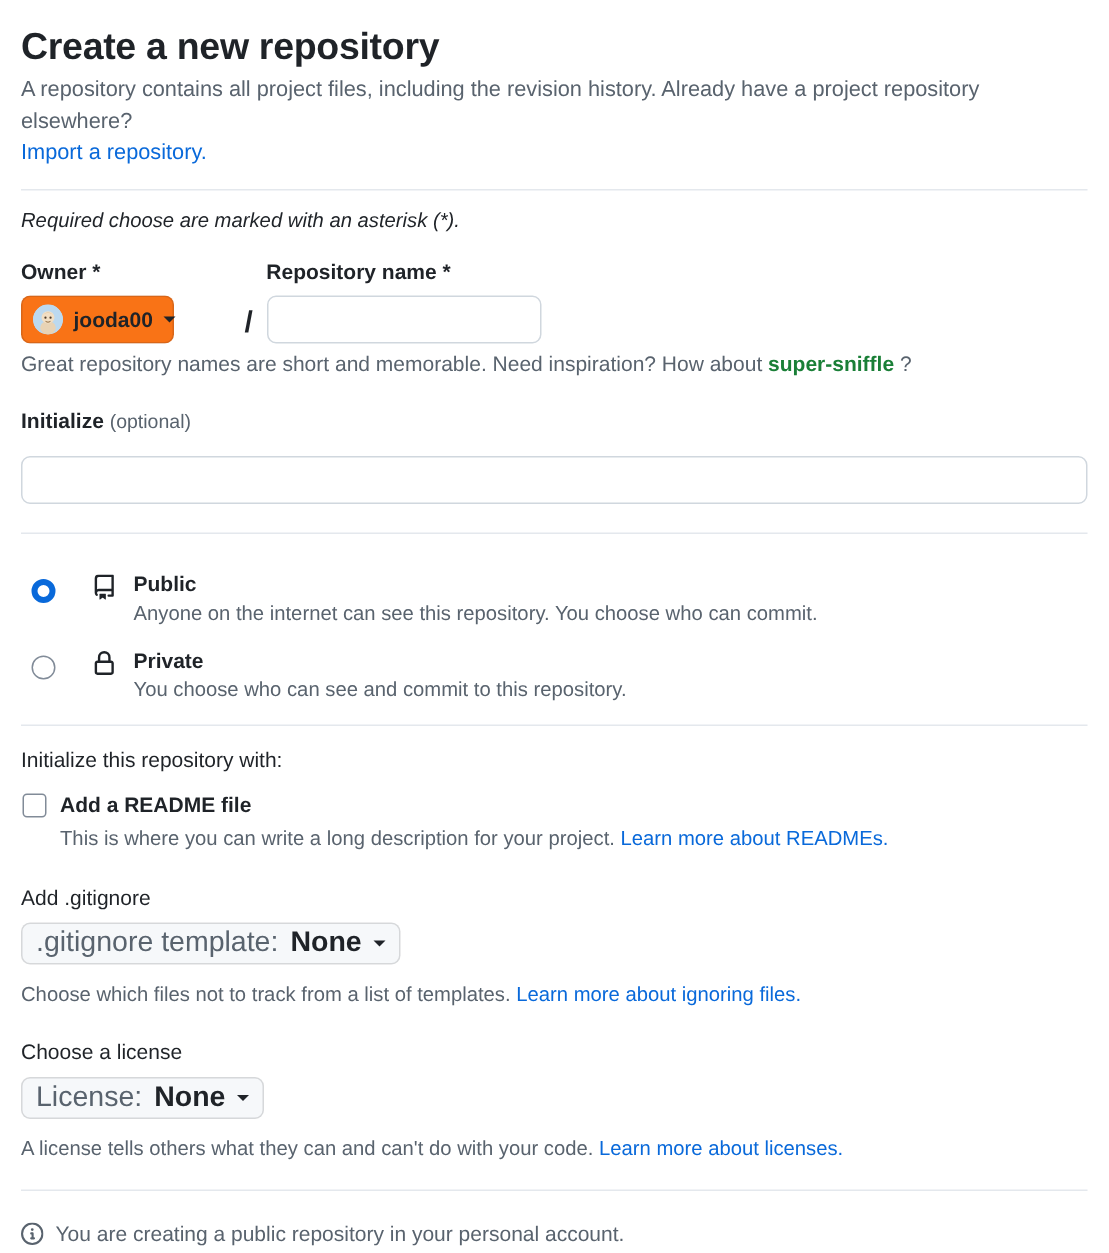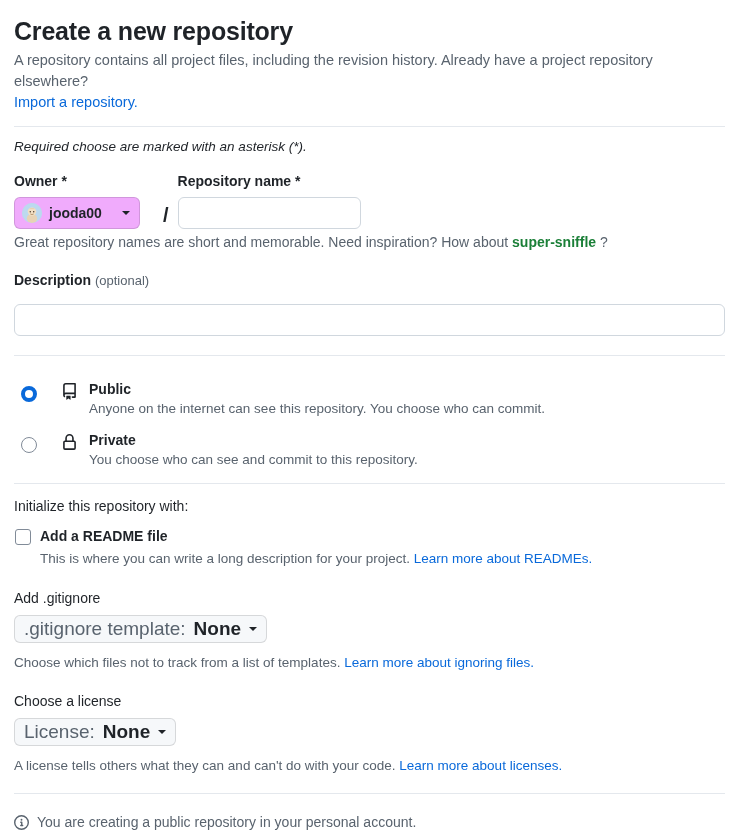--- a/index.html
+++ b/index.html
@@ -74,24 +74,24 @@
     margin-bottom: 7px;
     line-height: 17px;
   }
   .owner-col { width: 140px; }
   .owner-select {
     display: flex;
     align-items: center;
     gap: 7px;
     height: 32px;
     padding: 0 9px 0 7px;
-    background: #f0abfc;
+    background: #f97316;
     border: 1px solid rgba(31,35,40,0.15);
     border-radius: 6px;
-    width: 126px;
+    width: 102px;
     cursor: pointer;
   }
   .avatar {
     width: 20px; height: 20px;
     border-radius: 50%;
     background: #bcd9ef;
     flex: 0 0 20px;
     overflow: hidden;
     position: relative;
   }
@@ -322,21 +322,21 @@
   </div>
 
   <div class="hint">
     <span>Great repository names are short and memorable. Need inspiration? How about</span>
     <span class="suggest">super-sniffle</span>
     <span>?</span>
   </div>
 
   <div class="block">
     <span class="field-label">
-      <span>Description</span>
+      <span>Initialize</span>
       <span class="optional">(optional)</span>
     </span>
     <input class="text-input desc-input" type="text" placeholder="" style="">
   </div>
 
   <hr class="divider" style="margin-top:19px;">
 
   <div class="vis-wrap">
 
     <div class="vis-option">

